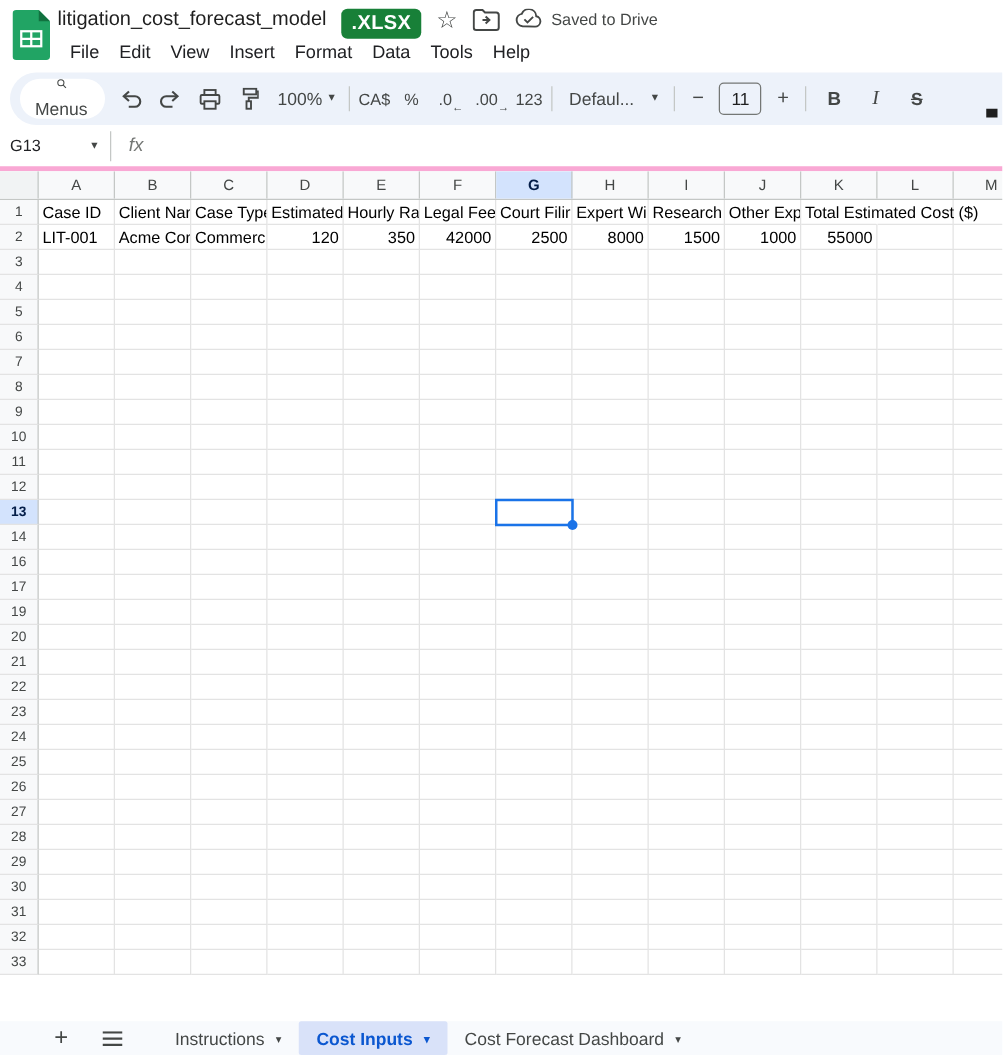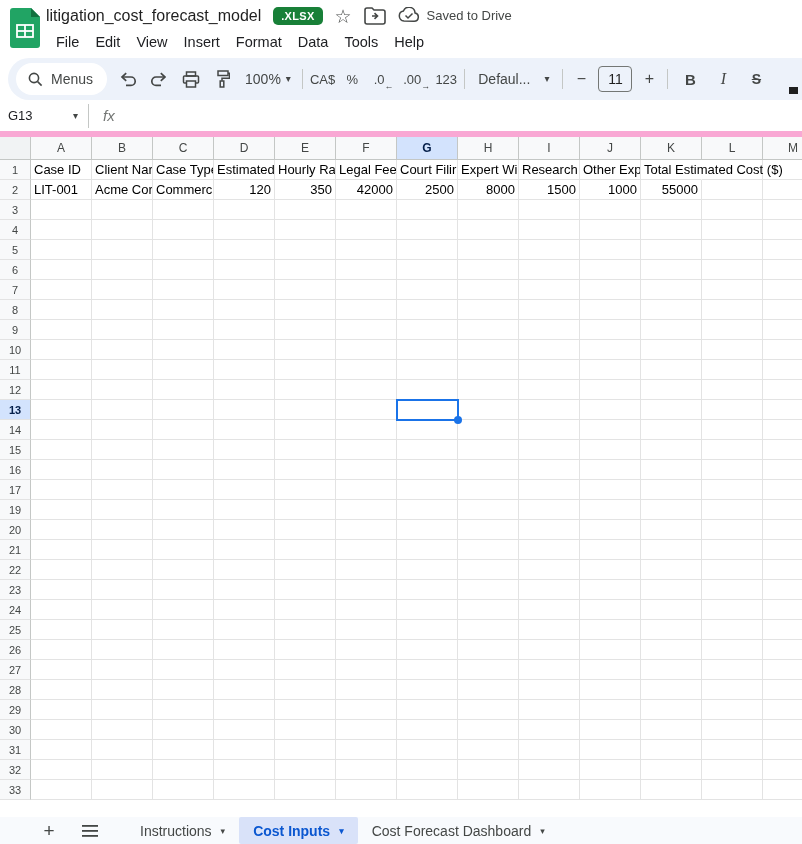--- a/index.html
+++ b/index.html
@@ -7,48 +7,48 @@
   body {
     font-family: "Liberation Sans", sans-serif;
     background:#fff; color:#1f1f1f;
     position:relative; overflow:hidden;
   }
   
   .topbar { position:absolute; left:0; top:0; width:802px; height:58px; background:#fff; }
   .logo { position:absolute; left:10px; top:8px; width:30px; height:40px; }
   .titlerow { position:absolute; left:46px; top:7px; height:24px; display:flex; align-items:flex-start; gap:12px; }
   .doc-title { font-size:16px; color:#1f1f1f; white-space:nowrap; }
-  .xlsx-badge { background:#188038; color:#fff; font-size:11px; font-weight:700; padding:3px 8px; border-radius:5px; letter-spacing:.3px; }
+  .xlsx-badge { background:#188038; color:#fff; font-size:16px; font-weight:700; padding:3px 8px; border-radius:5px; letter-spacing:.3px; }
   .tb-icon { color:#444746; display:flex; align-items:center; }
   .star { font-size:19px; line-height:19px; }
   .saved { display:flex; align-items:center; gap:7px; color:#444746; font-size:13px; }
   .menurow { position:absolute; left:48px; top:30px; height:24px; display:flex; align-items:center; }
   .menu-item { font-size:14.5px; color:#202124; padding:2px 8px; border-radius:4px; cursor:pointer; }
   
   .toolbar { position:absolute; left:8px; top:58px; width:794px; height:42px;
     background:#edf2fa; border-radius:21px 0 0 21px; display:flex; align-items:center; overflow:hidden; }
   .menus-pill { margin-left:8px; height:32px; background:#fff; border-radius:16px;
-    display:flex; align-items:center; gap:8px; padding:0 14px 0 12px; color:#444746; font-size:14px; }
+    display:flex; align-items:center; gap:8px; padding:0 14px 0 12px; color:#444746; font-size:14px;flex-direction:column; }
   .tbtn { color:#444746; display:flex; align-items:center; justify-content:center; min-width:22px; height:28px; border-radius:4px; }
   .tsep { width:1px; height:20px; background:#c4c7c5; margin:0 7px; }
   .caret { font-size:10px; color:#444746; line-height:10px; }
   .zoom-sel { display:flex; align-items:center; gap:5px; font-size:14px; color:#444746; margin:0 4px;text-align:right; }
   .fmt-txt { font-size:13px; color:#444746; }
   .decw { position:relative; font-size:13px; color:#444746; padding-right:6px; }
   .decw .arr { position:absolute; font-size:9px; right:-3px; bottom:-4px; }
   .font-sel { display:flex; align-items:center; gap:14px; font-size:14px; color:#444746; margin:0 6px; }
   .size-box { width:34px; height:26px; border:1px solid #747775; border-radius:4px;
     display:flex; align-items:center; justify-content:center; font-size:14px; color:#1f1f1f; margin:0 6px; }
   .bold-b { font-weight:700; font-size:15px; }
   .italic-i { font-style:italic; font-family:"Liberation Serif", serif; font-size:16px; }
   .strike-s { font-size:14px; text-decoration:line-through; font-weight:600; }
   .clipped-icon { position:absolute; left:789px; top:87px; width:9px; height:7px; background:#1f1f1f; }
   
   .formulabar { position:absolute; left:0; top:100px; width:802px; height:37px; background:#fff;
-    border-bottom:6px solid #f9a8d4; display:flex; align-items:center; }
+    border-bottom:4px solid #f9a8d4; display:flex; align-items:center; }
   .namebox { width:88px; display:flex; align-items:center; justify-content:space-between; padding:0 10px 0 8px; }
   .namebox-val { font-size:13px; color:#202124; }
   .fb-sep { width:1px; height:24px; background:#c4c7c5; }
   .fx { margin-left:14px; font-family:Liberation Sans, sans-serif; font-style:italic; font-size:15px; color:#747775; }
   
   .colheaders { position:absolute; left:0; top:137px; width:802px; height:23px; background:#f8f9fa;
     border-bottom:1px solid #c4c7c5; display:flex; overflow:hidden; }
   .corner { width:31px; height:100%; background:#f1f3f4; border-right:1px solid #c4c7c5; flex:none; }
   .ch { width:61px; flex:none; border-right:1px solid #c4c7c5; display:flex; align-items:center; justify-content:center;
     font-size:12px; color:#444746; }
@@ -435,36 +435,20 @@
       <div class="cell"></div>
       <div class="cell"></div>
       <div class="cell"></div>
       <div class="cell"></div>
       <div class="cell"></div>
       <div class="cell"></div>
       <div class="cell"></div>
       <div class="cell"></div>
     </div>
     <div class="grow">
-      <div class="rh">15</div>
-      <div class="cell"></div>
-      <div class="cell"></div>
-      <div class="cell"></div>
-      <div class="cell"></div>
-      <div class="cell"></div>
-      <div class="cell"></div>
-      <div class="cell"></div>
-      <div class="cell"></div>
-      <div class="cell"></div>
-      <div class="cell"></div>
-      <div class="cell"></div>
-      <div class="cell"></div>
-      <div class="cell"></div>
-    </div>
-    <div class="grow">
       <div class="rh">16</div>
       <div class="cell"></div>
       <div class="cell"></div>
       <div class="cell"></div>
       <div class="cell"></div>
       <div class="cell"></div>
       <div class="cell"></div>
       <div class="cell"></div>
       <div class="cell"></div>
       <div class="cell"></div>

